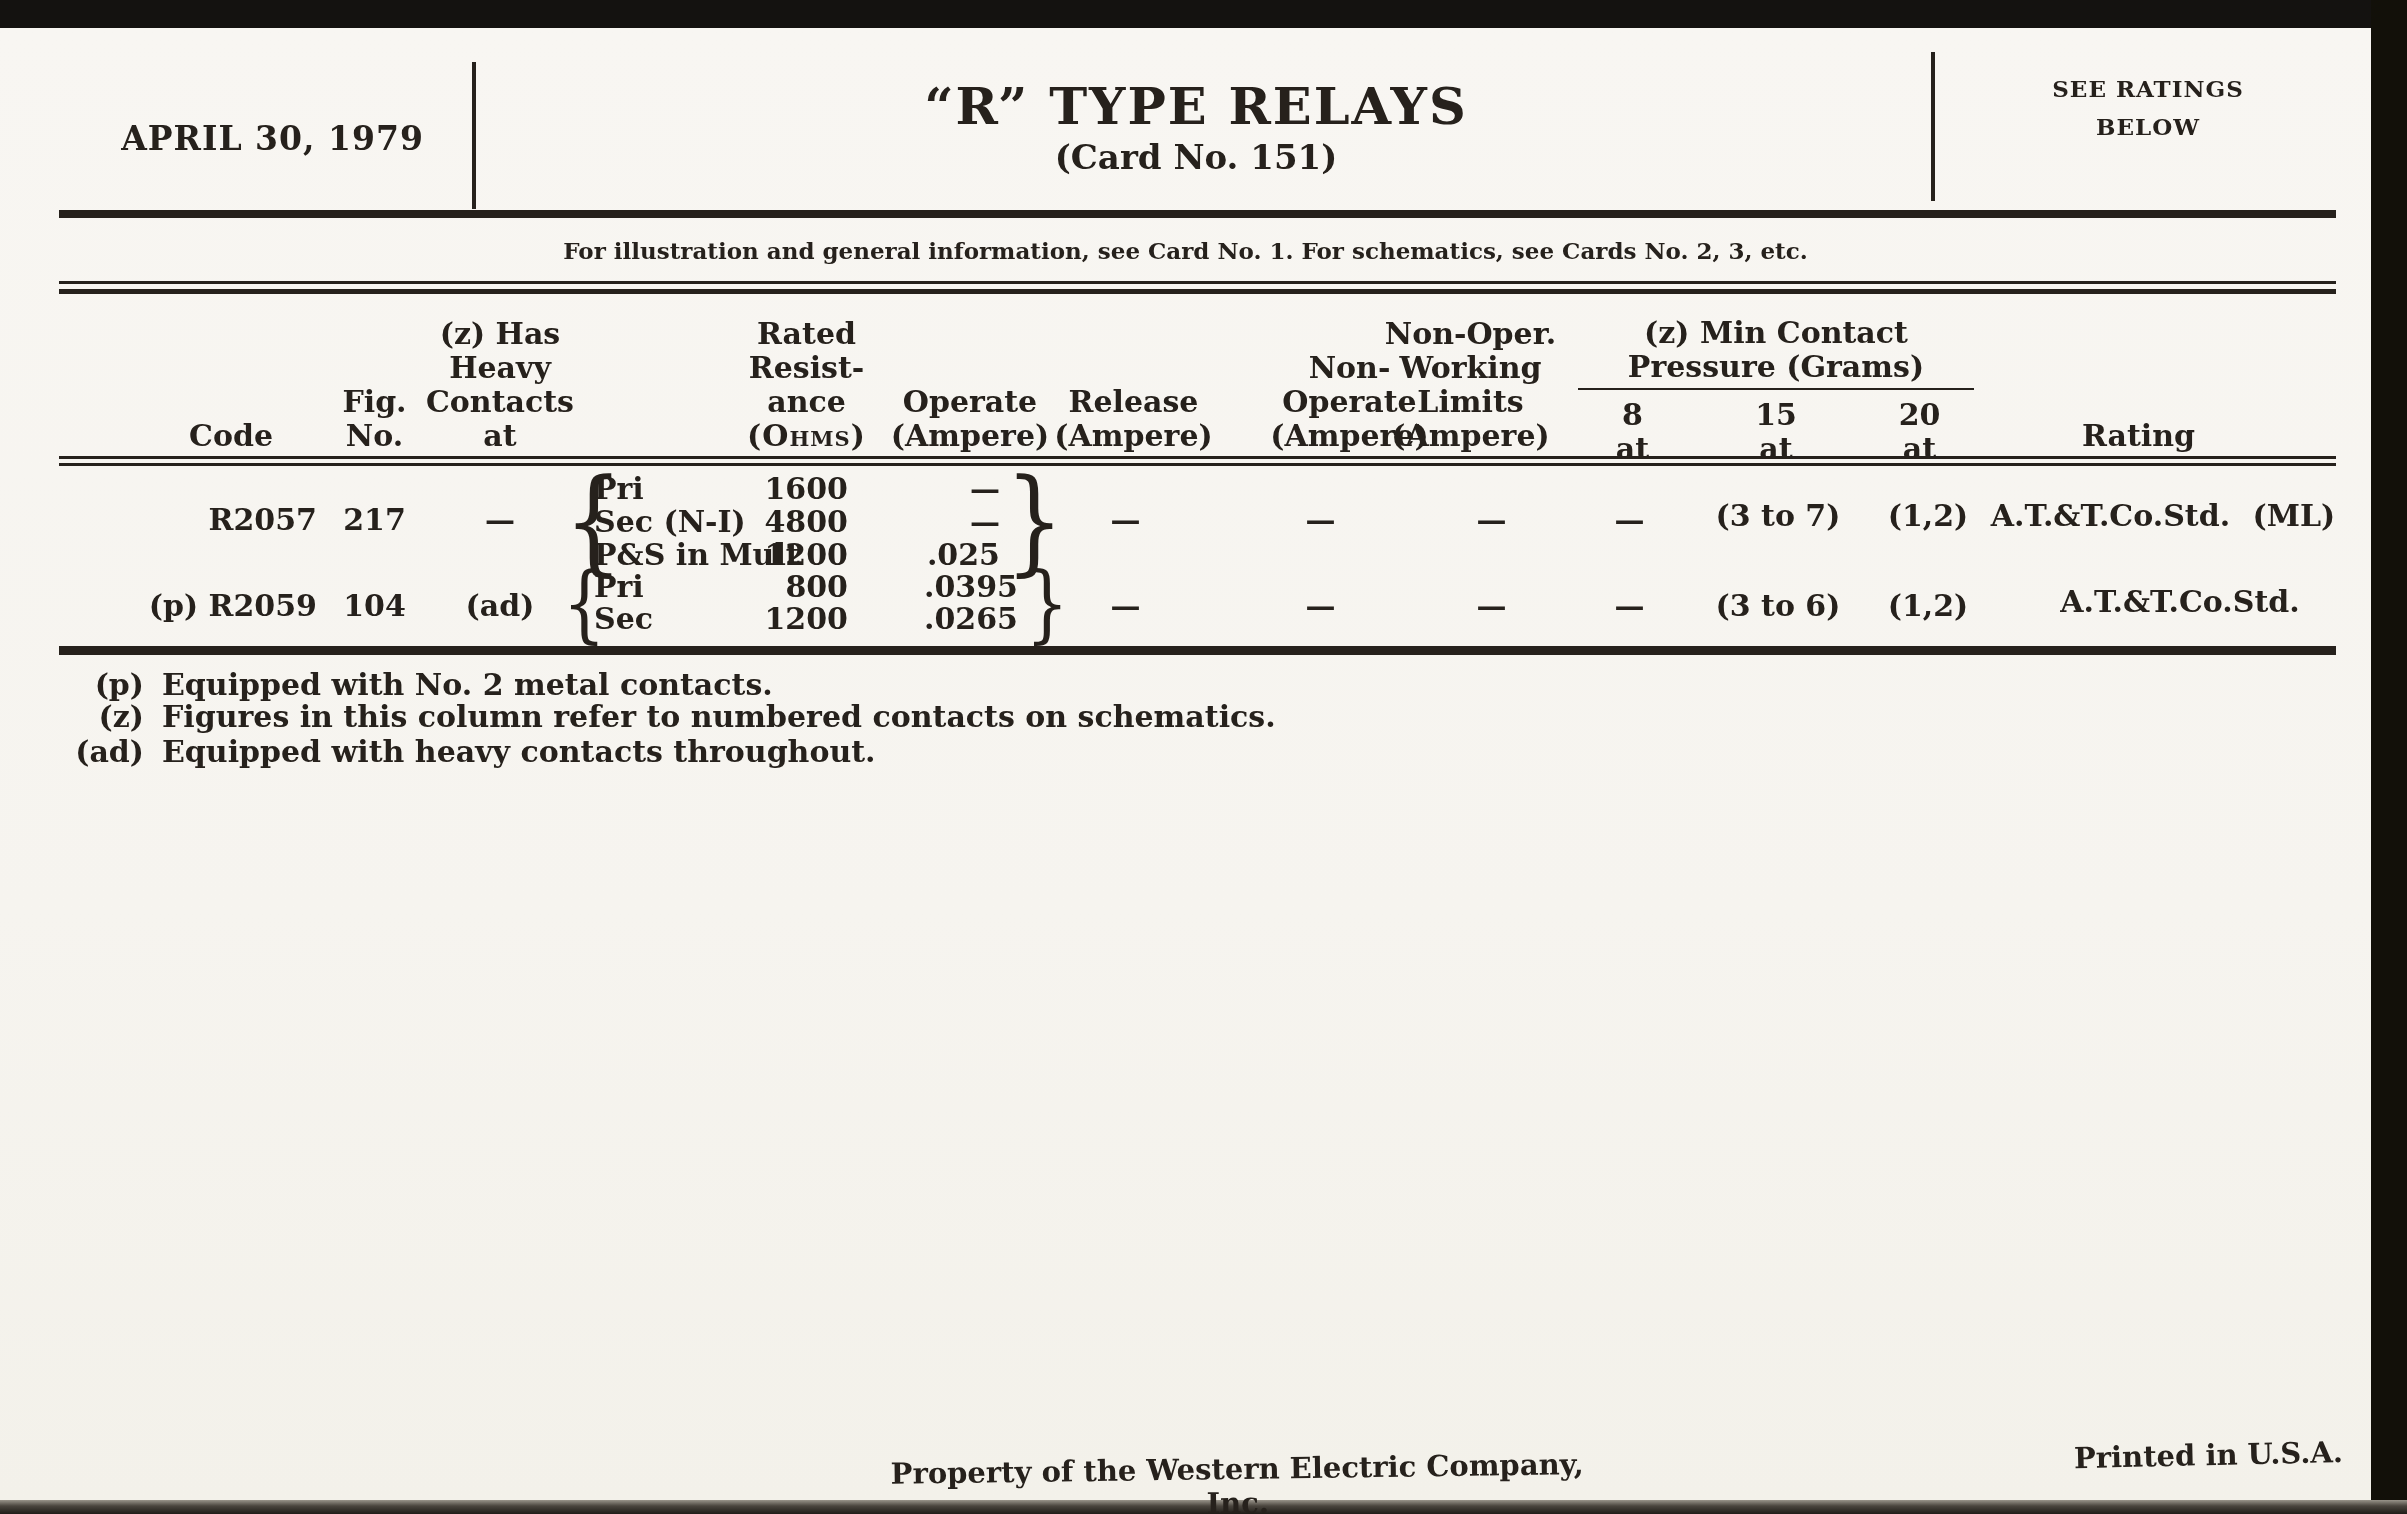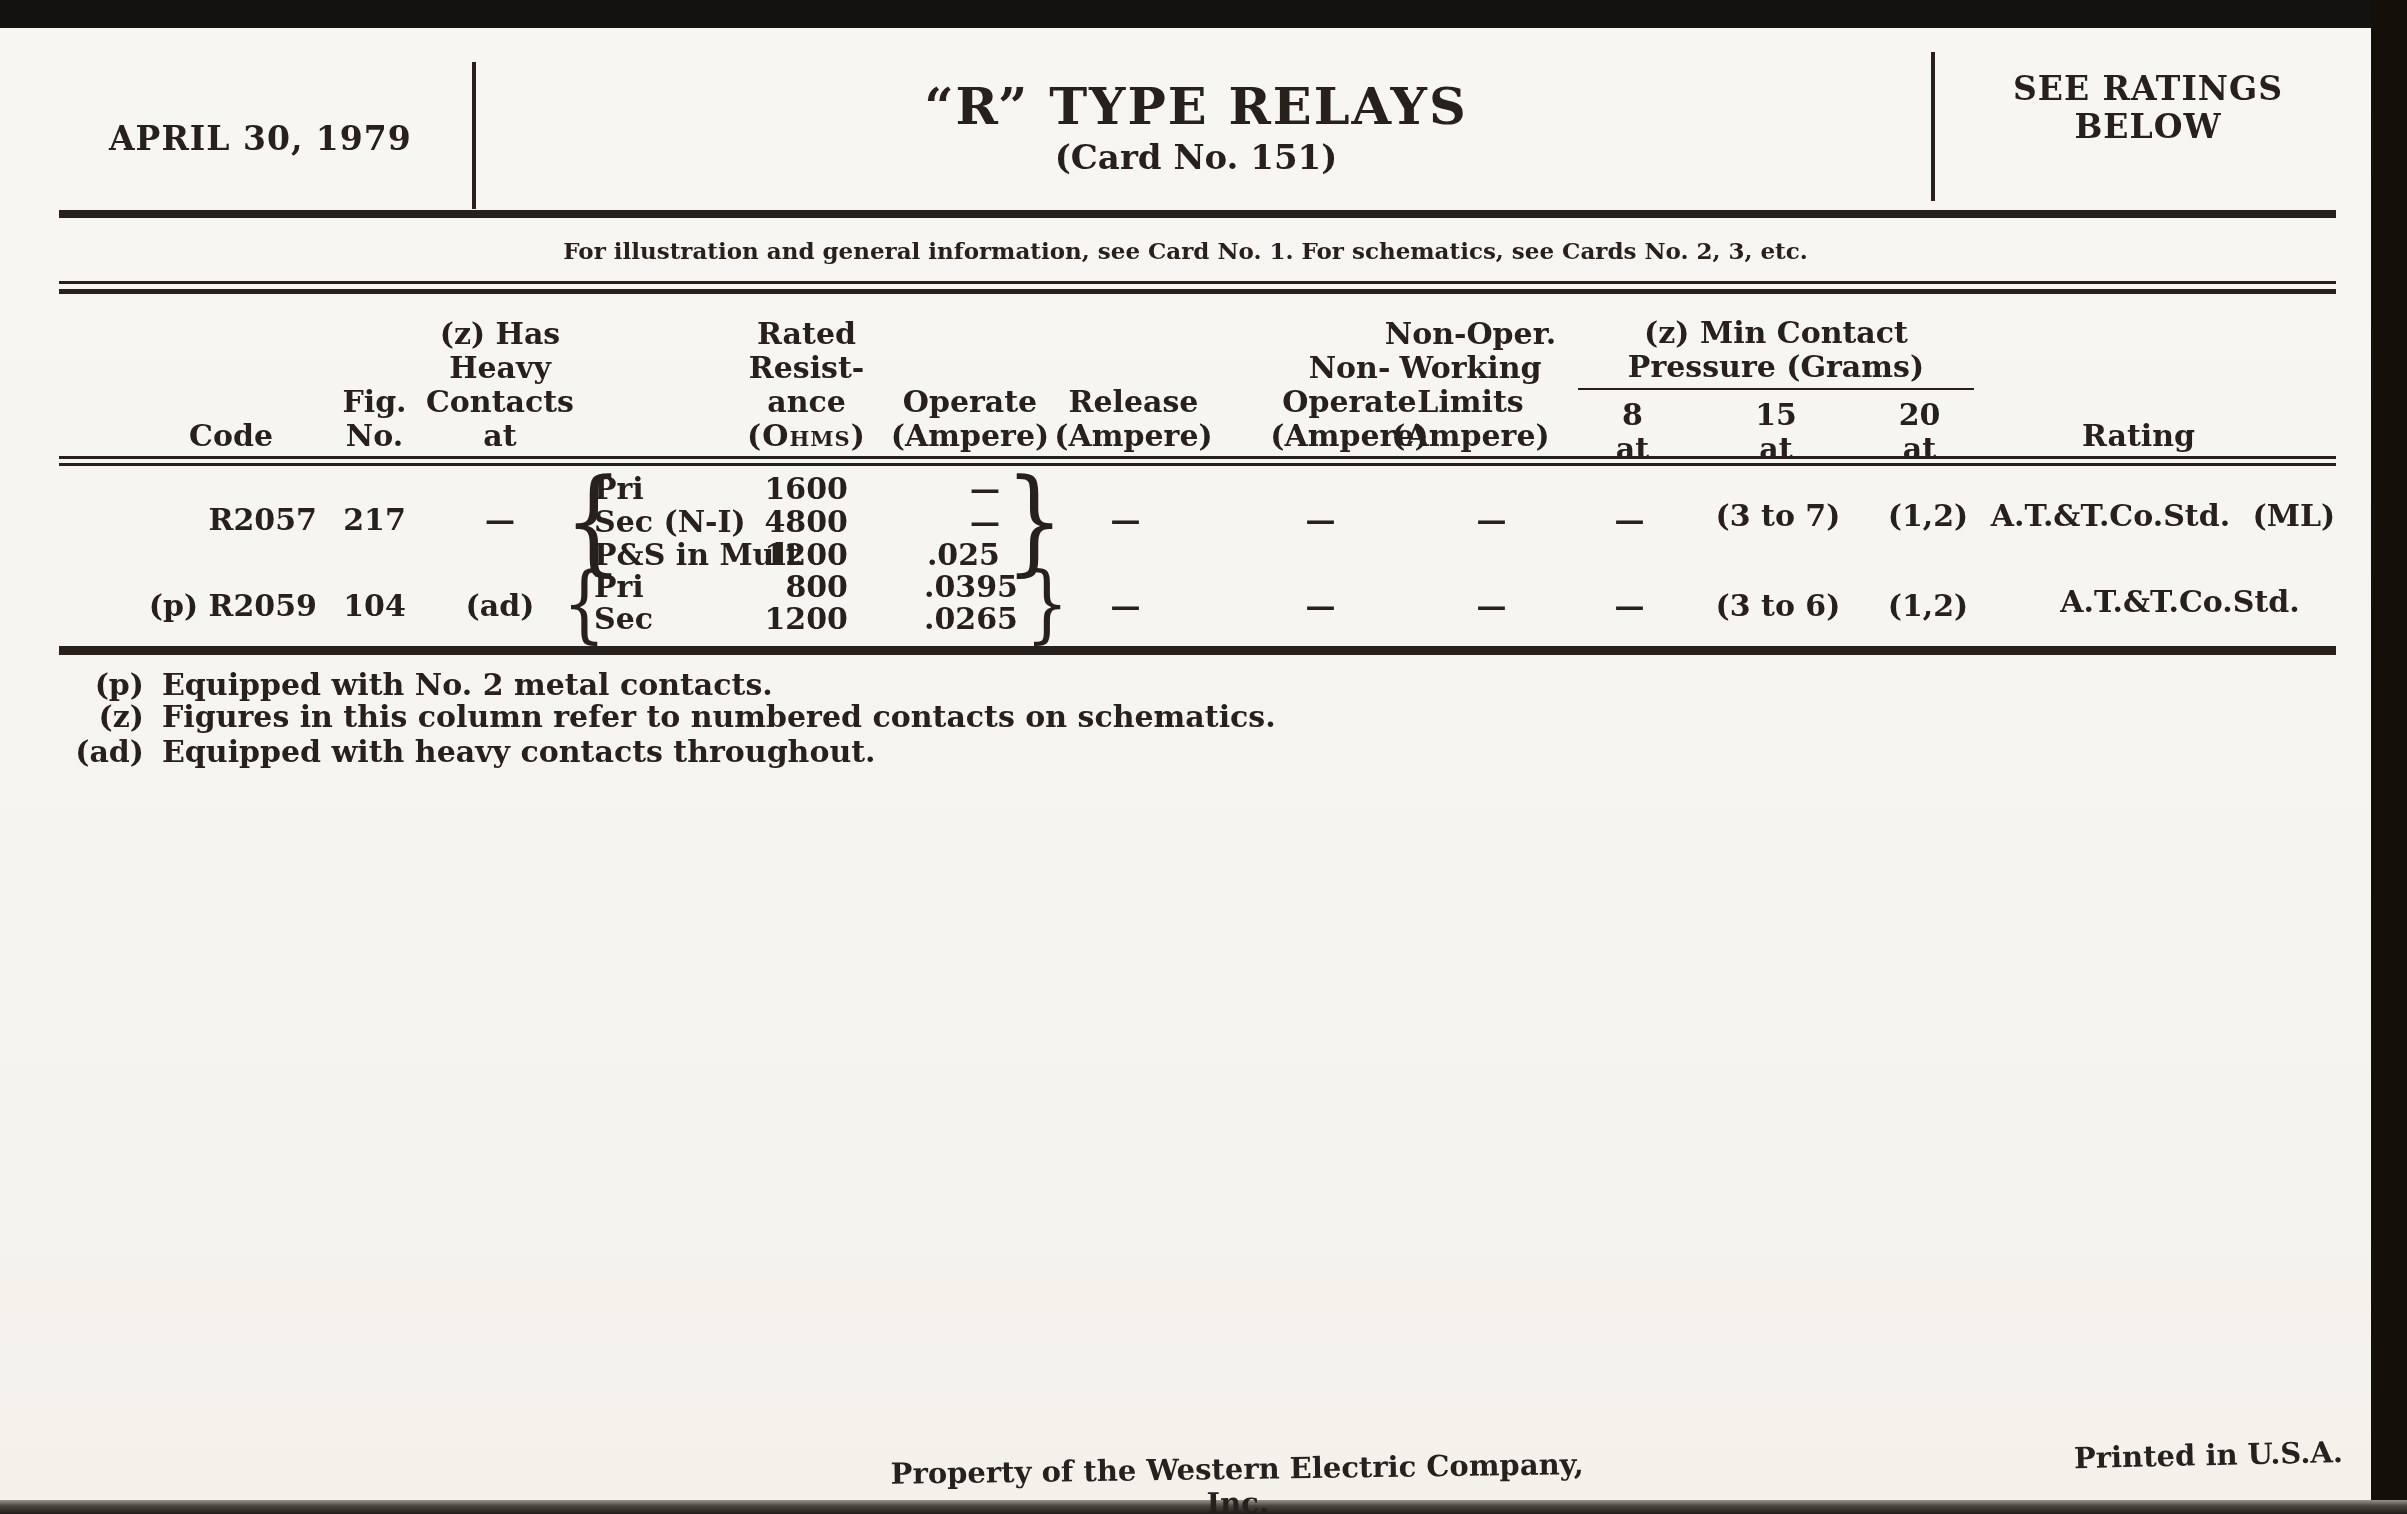--- a/index.html
+++ b/index.html
@@ -19,24 +19,24 @@
   .band-bottom{position:absolute;left:0;top:1500px;width:2408px;height:15px;
     background:linear-gradient(180deg,#99948a 0%,#4a453e 40%,#1a1713 100%);}
   .vline{position:absolute;width:4px;background:#26211c;}
   .rule{position:absolute;left:59px;width:2277px;}
   .rule-solid8{height:8px;background:#26211c;}
   .rule-solid9{height:9px;background:#26211c;}
   .rule-thin-thick{height:13px;border-top:3px solid #26211c;border-bottom:5px solid #26211c;box-sizing:border-box;}
   .rule-double{height:10px;border-top:3px solid #26211c;border-bottom:3px solid #26211c;box-sizing:border-box;}
   .ctr{text-align:center;}
   .rt{text-align:right;}
-  .date{left:109px;top:91px;width:327px;font-size:33px;line-height:40px;font-weight:700;letter-spacing:1px;}
+  .date{left:109px;top:91px;width:327px;font-size:33px;line-height:40px;font-weight:700;text-align:center;letter-spacing:1px;}
   .title{left:701px;top:50px;width:990px;font-size:51px;line-height:57px;font-weight:700;text-align:center;letter-spacing:2px;white-space:nowrap;}
   .subtitle{left:701px;top:111px;width:990px;font-size:34px;line-height:36px;font-weight:700;text-align:center;}
-  .ratings{left:1970px;top:42px;width:356px;font-size:33px;line-height:38px;font-weight:700;text-align:center;letter-spacing:1px;}
+  .ratings{left:1970px;top:42px;width:356px;font-size:23px;line-height:38px;font-weight:700;text-align:center;letter-spacing:1px;}
   .infoline{left:0;top:206px;width:2371px;font-size:23px;line-height:34px;font-weight:700;text-align:center;}
   .hcell{position:absolute;top:267px;height:158px;display:flex;flex-direction:column;justify-content:flex-end;
     text-align:center;font-weight:700;font-size:30px;line-height:34px;}
   .sc{font-variant:small-caps;letter-spacing:1px;}
   .pgroup{position:absolute;left:1578px;top:270px;width:396px;font-weight:700;font-size:30px;line-height:34px;text-align:center;margin-top:18px;}
   .punder{height:2px;background:#26211c;margin-top:4px;}
   .psub{display:flex;justify-content:space-between;padding-top:8px;}
   .psub>div{width:109px;text-align:center;}
   .psub .num{line-height:34px;}
   .psub .at{line-height:34px;}

